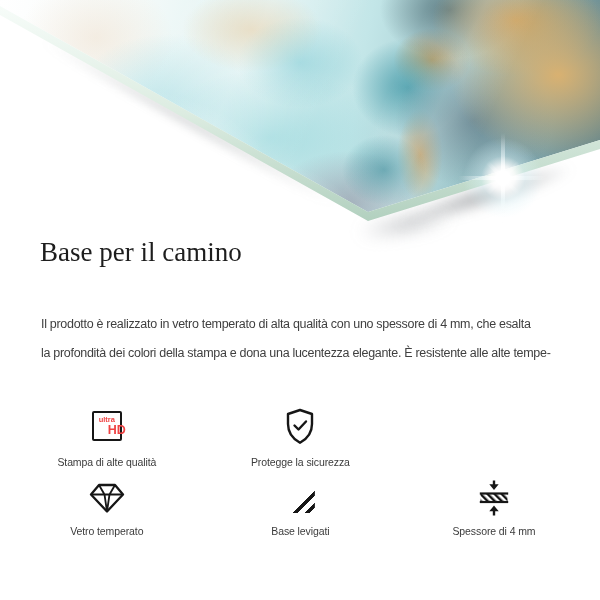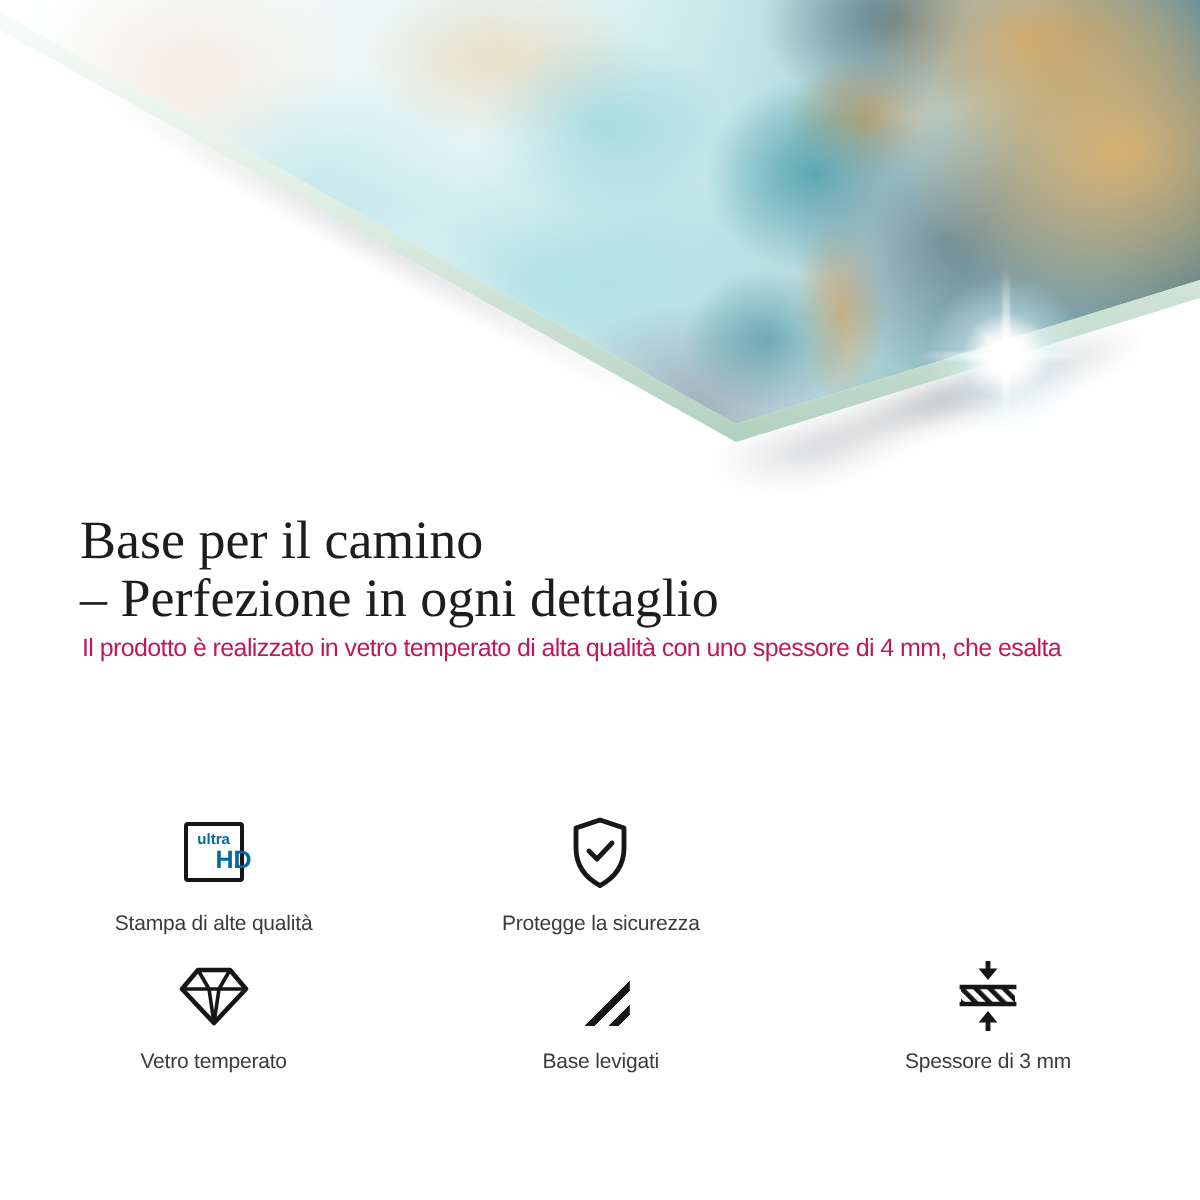--- a/index.html
+++ b/index.html
@@ -50,37 +50,37 @@
   .sparkle .ray-v{position:absolute;left:43px;top:0;width:4px;height:90px;
       background:linear-gradient(to bottom,rgba(255,255,255,0) 0%,#fff 50%,rgba(255,255,255,0) 100%);filter:blur(0.7px);}
   .sparkle .ray-h{position:absolute;left:0;top:43px;width:90px;height:4px;
       background:linear-gradient(to right,rgba(255,255,255,0) 0%,#fff 50%,rgba(255,255,255,0) 100%);filter:blur(0.7px);}
   .sparkle .ray-d1,.sparkle .ray-d2{position:absolute;left:43px;top:22px;width:4px;height:46px;opacity:0.55;
       background:linear-gradient(to bottom,rgba(255,255,255,0) 0%,#fff 50%,rgba(255,255,255,0) 100%);}
   .sparkle .ray-d1{transform:rotate(45deg);}
   .sparkle .ray-d2{transform:rotate(-45deg);}
 
   
-  .title{position:absolute;left:40px;top:256px;font-family:"Liberation Serif",serif;
+  .title{position:absolute;left:40px;top:238px;font-family:"Liberation Serif",serif;
          font-size:27px;line-height:29px;color:#1d1d1d;font-weight:400;}
   .desc{position:absolute;left:41px;top:310px;font-size:12.5px;line-height:28.5px;
-        letter-spacing:-0.3px;color:#be185d;}
+        letter-spacing:-0.3px;color:#404040;}
   .desc div{white-space:nowrap;}
 
   
   .feat-row{position:absolute;left:10px;width:581px;display:flex;}
   .row1{top:404px;}
   .row2{top:479px;}
   .feat{width:193.6px;display:flex;flex-direction:column;align-items:center;}
   .icon-area{display:flex;align-items:center;justify-content:center;}
   .row1 .icon-area{height:44px;}
   .row2 .icon-area{height:38px;}
   .feat-label{margin-top:8px;font-size:10.5px;letter-spacing:-0.1px;color:#3b3b3b;white-space:nowrap;}
   .uhd-box{box-sizing:border-box;width:30px;height:30px;border:2.4px solid #161616;border-radius:2px;
-           display:flex;flex-direction:column;align-items:center;justify-content:center;color:#0369a1;}
+           display:flex;flex-direction:column;align-items:center;justify-content:center;color:#ef4444;}
   .uhd-top{font-size:7.5px;font-weight:700;line-height:8px;}
   .uhd-bottom{font-size:12.5px;font-weight:800;line-height:12px;margin-left:20px;}
   .stripes{width:29px;height:30px;
       background:repeating-linear-gradient(135deg,#161616 0 3.5px,rgba(0,0,0,0) 3.5px 8.5px);
       clip-path:polygon(0 100%,100% 0,100% 100%);}
   svg{display:block;}
 </style>
 </head>
 <body>
 
@@ -97,25 +97,25 @@
       <div class="ray-d1"></div>
       <div class="ray-d2"></div>
       <div class="ray-v"></div>
       <div class="ray-h"></div>
       <div class="core"></div>
     </div>
   </div>
 
   <div class="title">
     <div>Base per il camino</div>
-    <div>– Perfezione in ogni dettaglio</div>
   </div>
 
   <div class="desc">
     <div>Il prodotto è realizzato in vetro temperato di alta qualità con uno spessore di 4 mm, che esalta</div>
+    <div>la profondità dei colori della stampa e dona una lucentezza elegante. È resistente alle alte tempe-</div>
   </div>
 
   <div class="feat-row row1">
 
 
     <div class="feat">
       <div class="icon-area">
         <div class="uhd-box">
           <div class="uhd-top">ultra</div>
           <div class="uhd-bottom">HD</div>
@@ -165,17 +165,17 @@
           </defs>
           <rect x="1.5" y="13.7" width="27" height="8" fill="url(#hatchp)"></rect>
           <line x1="0.8" y1="13.5" x2="29.2" y2="13.5" stroke="#161616" stroke-width="2.2"></line>
           <line x1="0.8" y1="22" x2="29.2" y2="22" stroke="#161616" stroke-width="2.2"></line>
           <line x1="15" y1="0.5" x2="15" y2="5" stroke="#161616" stroke-width="2.4"></line>
           <path d="M10.3,4.2 L15,10 L19.7,4.2 Z" fill="#161616"></path>
           <line x1="15" y1="35.5" x2="15" y2="31" stroke="#161616" stroke-width="2.4"></line>
           <path d="M10.3,31.3 L15,25.5 L19.7,31.3 Z" fill="#161616"></path>
         </svg>
       </div>
-      <div class="feat-label">Spessore di 3 mm</div>
+      <div class="feat-label">Spessore di 4 mm</div>
     </div>
   </div>
 
 </div>
 
 </body></html>

